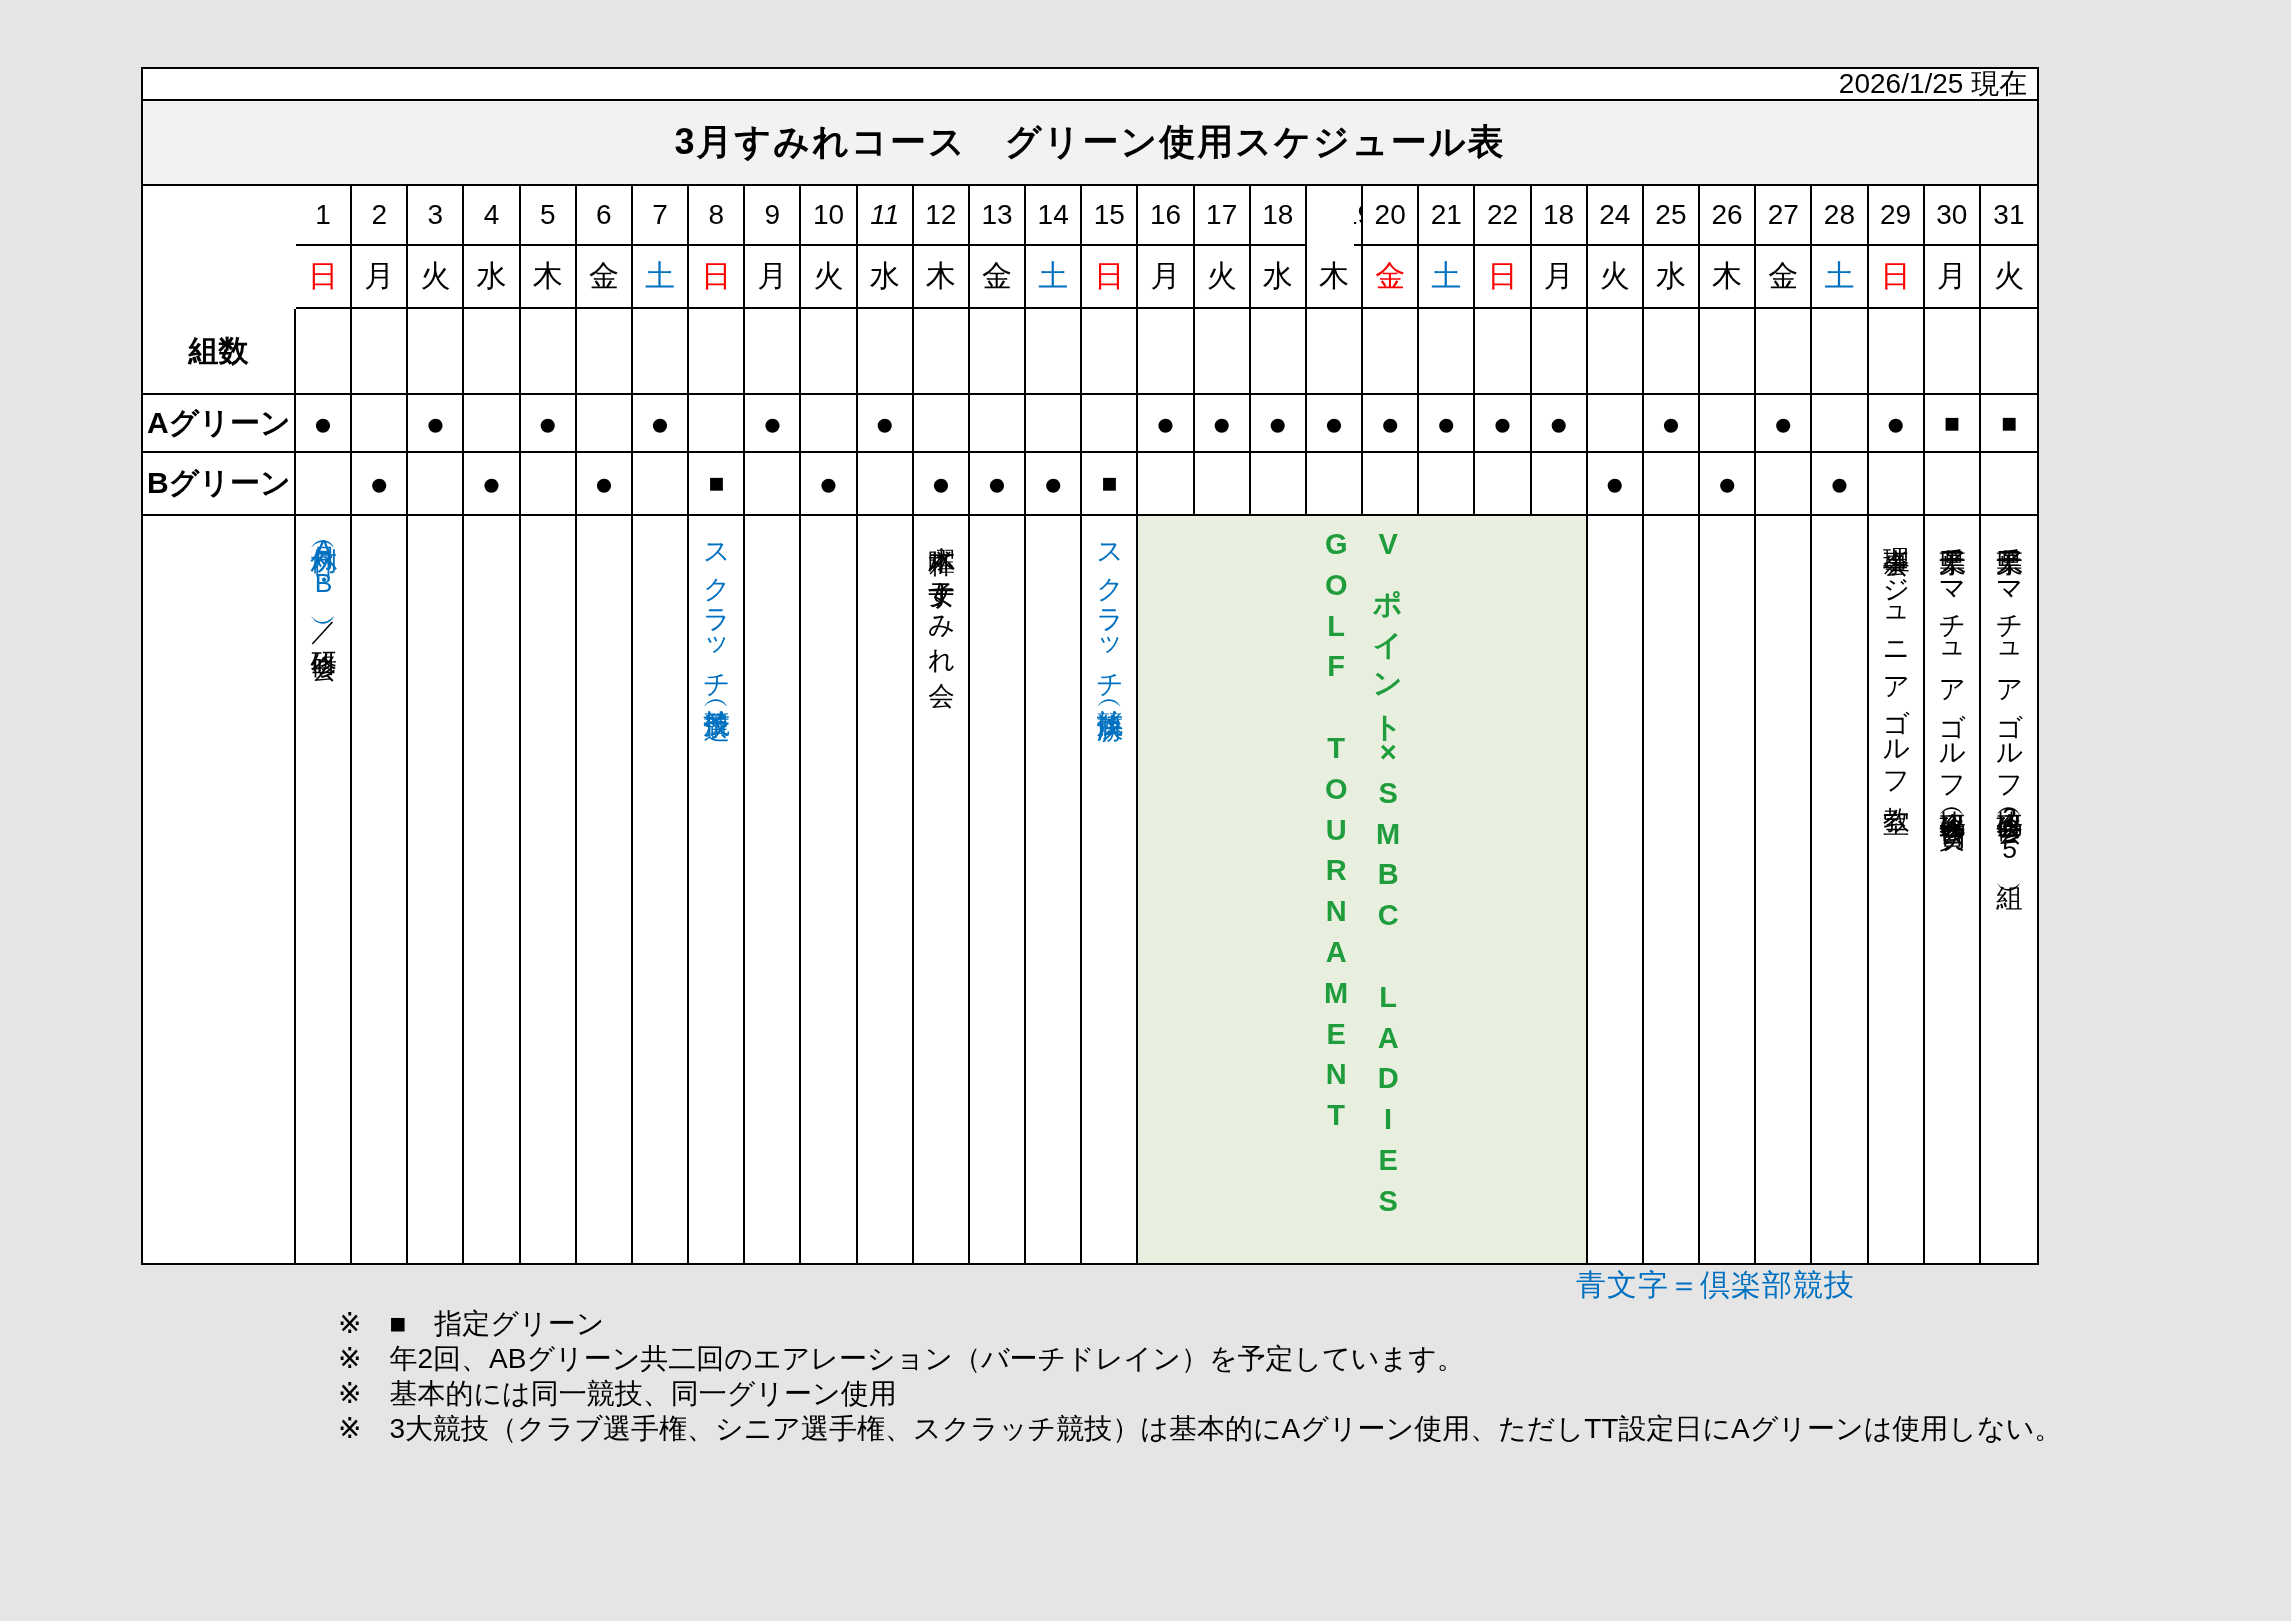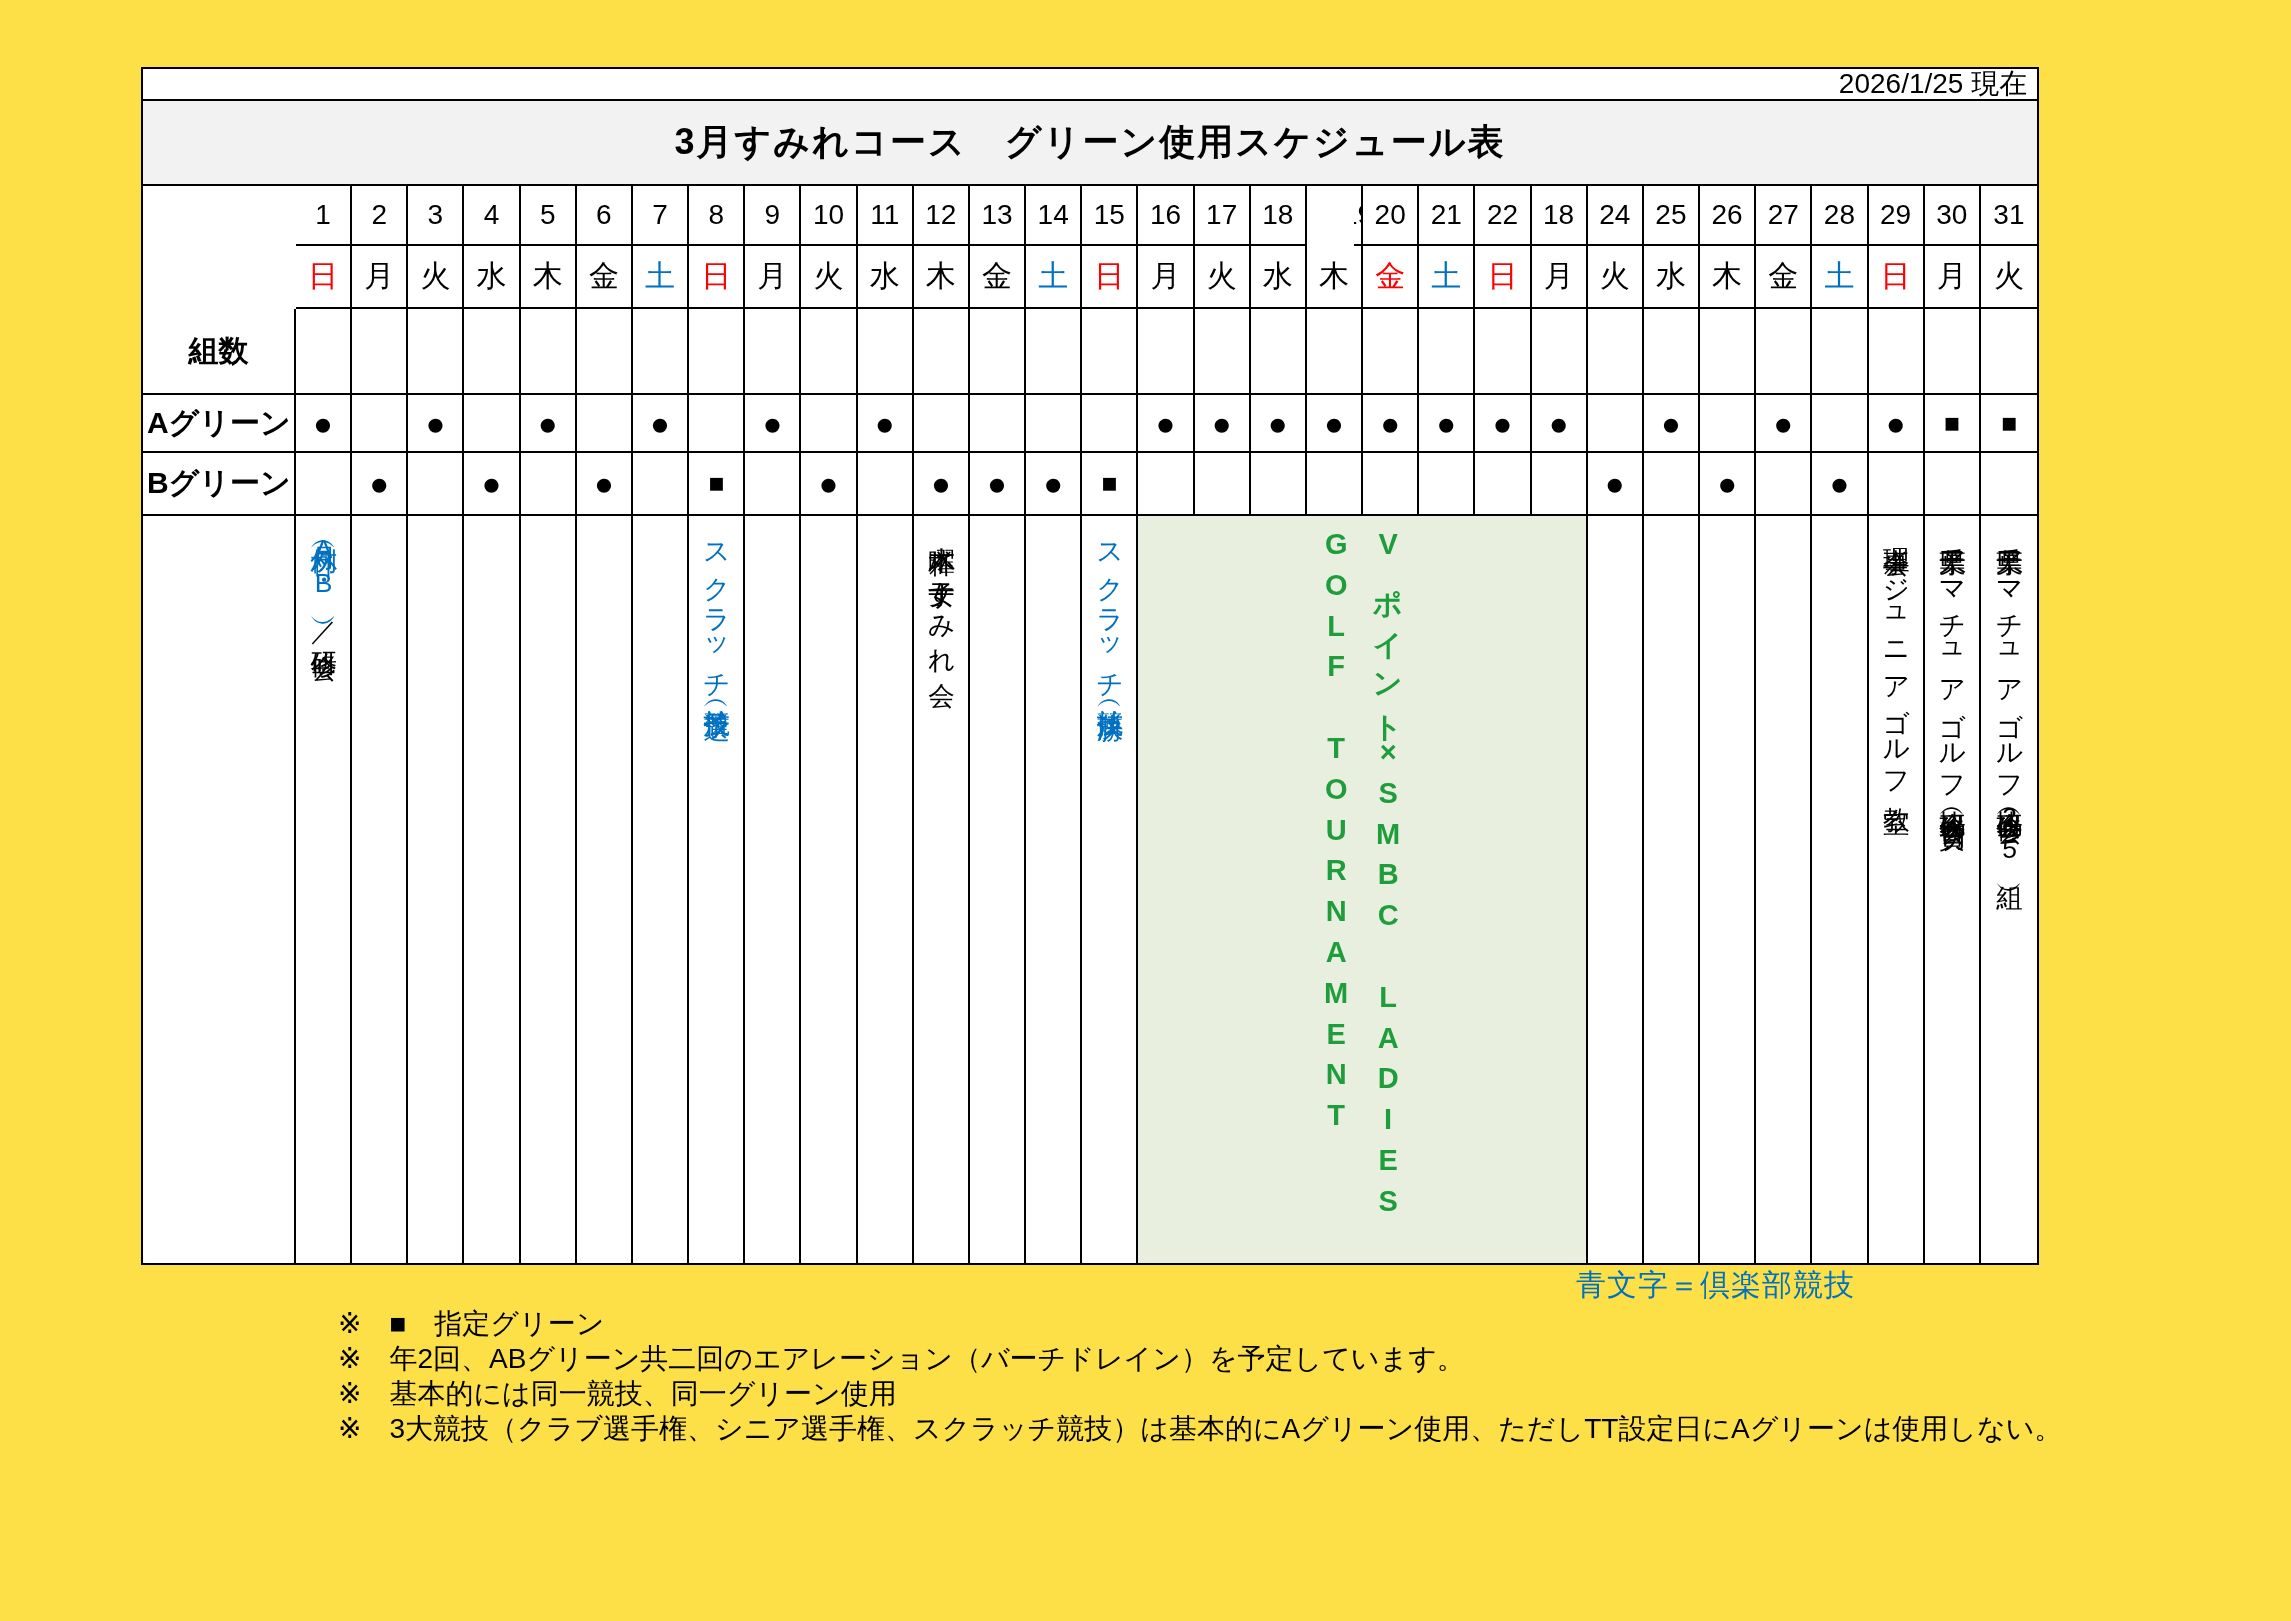--- a/index.html
+++ b/index.html
@@ -1,18 +1,18 @@
 <!DOCTYPE html>
 <html><head>
 <meta charset="utf-8">
 <style>
   html,body{margin:0;padding:0;background:#fff;}
   body{width:2292px;height:1621px;position:relative;overflow:hidden;
        font-family:"Liberation Sans","DejaVu Sans",sans-serif;color:#000;}
-  .page{position:absolute;inset:0;background:#fde047;padding-left:28px;}
+  .page{position:absolute;inset:0;background:#e5e5e5;padding-left:28px;}
 
   
   .sheet{position:absolute;left:141px;top:67px;width:1898px;height:1198px;
          border:2.9px solid #000;box-sizing:border-box;background:#fff;
          display:grid;grid-template-columns:153px repeat(31,1fr);
          grid-template-rows:32px 85px 60px 63px 86px 58px 63px 1fr;}
   .c{box-sizing:border-box;border-right:2px solid #000;border-bottom:2px solid #000;
      display:flex;align-items:center;justify-content:center;overflow:hidden;}
   .c.lastcol{border-right:none;}
   .date-cell{grid-column:1/-1;grid-row:1;justify-content:flex-end;
@@ -118,21 +118,21 @@
       <div class="c r5" style="grid-column: 10;"></div>
       <div class="c r6 mark" style="grid-column: 10;">●</div>
       <div class="c r7" style="grid-column: 10;"></div>
       <div class="c r8" style="grid-column: 10;"></div>
       <div class="c r3" style="grid-column: 11;">10</div>
       <div class="c r4" style="grid-column: 11; color: rgb(0, 0, 0);">火</div>
       <div class="c r5" style="grid-column: 11;"></div>
       <div class="c r6" style="grid-column: 11;"></div>
       <div class="c r7 mark" style="grid-column: 11;">●</div>
       <div class="c r8" style="grid-column: 11;"></div>
-      <div class="c r3" style="grid-column: 12;">11</div>
+      <div class="c r3" style="grid-column: 12; font-style: italic;">11</div>
       <div class="c r4" style="grid-column: 12; color: rgb(0, 0, 0);">水</div>
       <div class="c r5" style="grid-column: 12;"></div>
       <div class="c r6 mark" style="grid-column: 12;">●</div>
       <div class="c r7" style="grid-column: 12;"></div>
       <div class="c r8" style="grid-column: 12;"></div>
       <div class="c r3" style="grid-column: 13;">12</div>
       <div class="c r4" style="grid-column: 13; color: rgb(0, 0, 0);">木</div>
       <div class="c r5" style="grid-column: 13;"></div>
       <div class="c r6" style="grid-column: 13;"></div>
       <div class="c r7 mark" style="grid-column: 13;">●</div>

